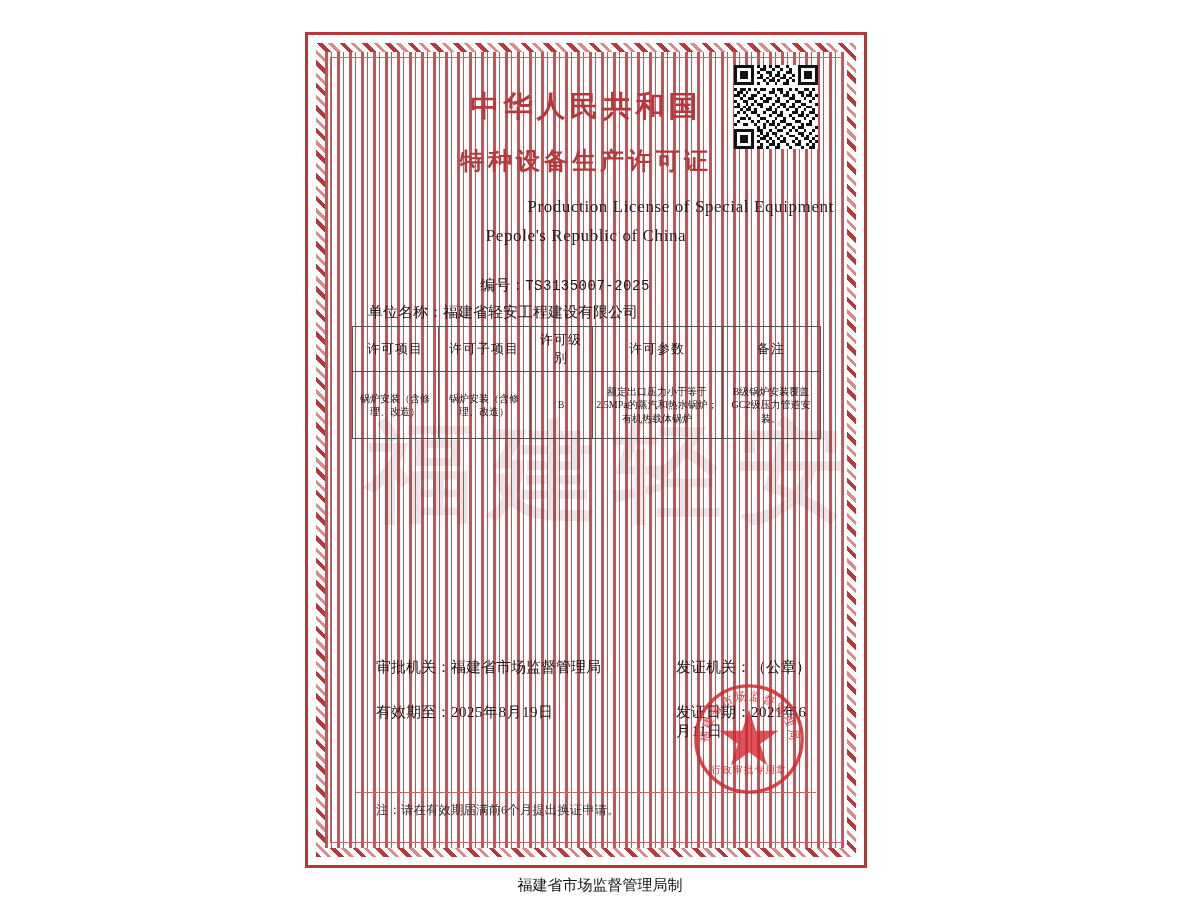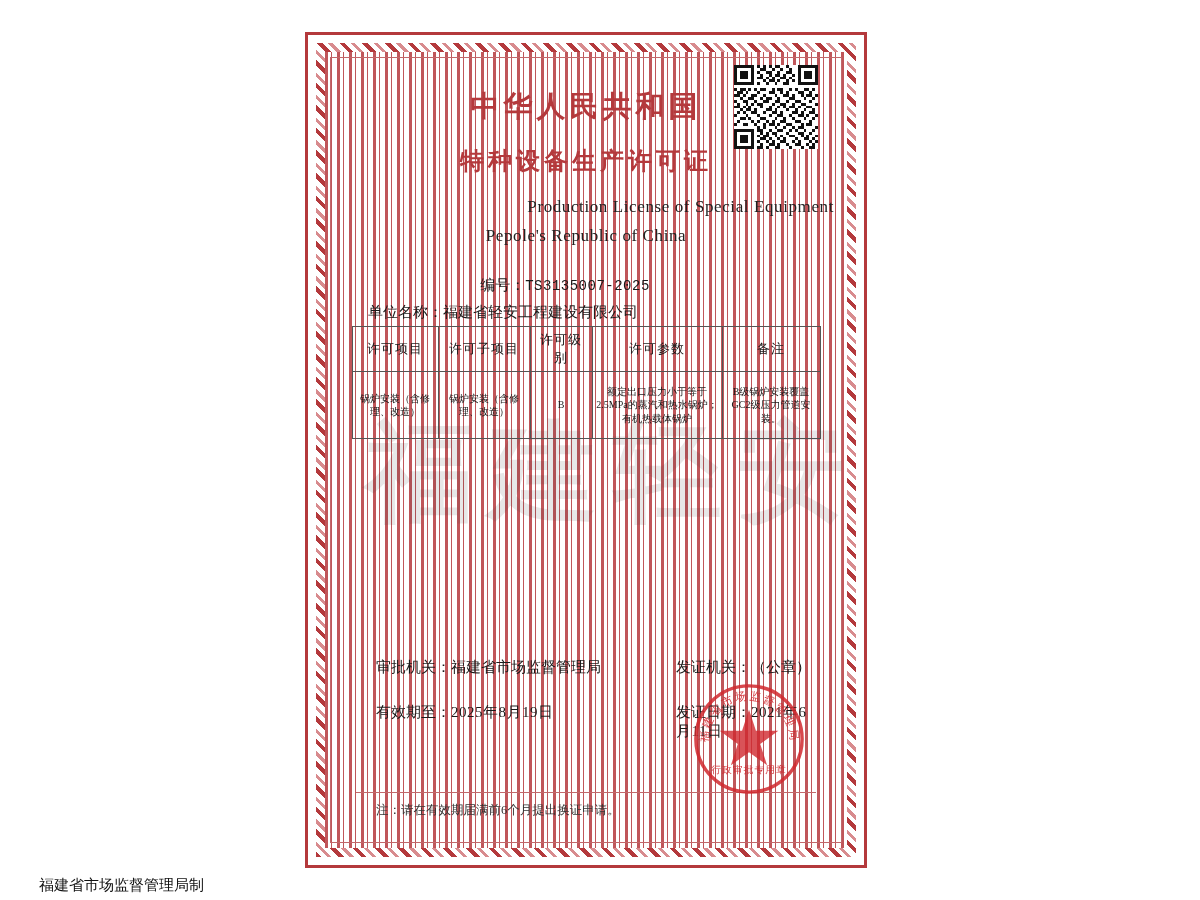--- a/index.html
+++ b/index.html
@@ -198,23 +198,23 @@
     height: 118px;
     pointer-events: none;
   }
 
   
   .bottom-caption {
     position: absolute;
     left: 0;
     right: 0;
     top: 876px;
+    text-align: center;
     font-size: 15px;
     color: #111;
-    margin-left: 39px;
   }
 </style>
 </head>
 <body>
 
 <div class="certificate">
   <div class="frame-inner-deco"></div>
   <div class="frame-line"></div>
 
   <div class="content">

